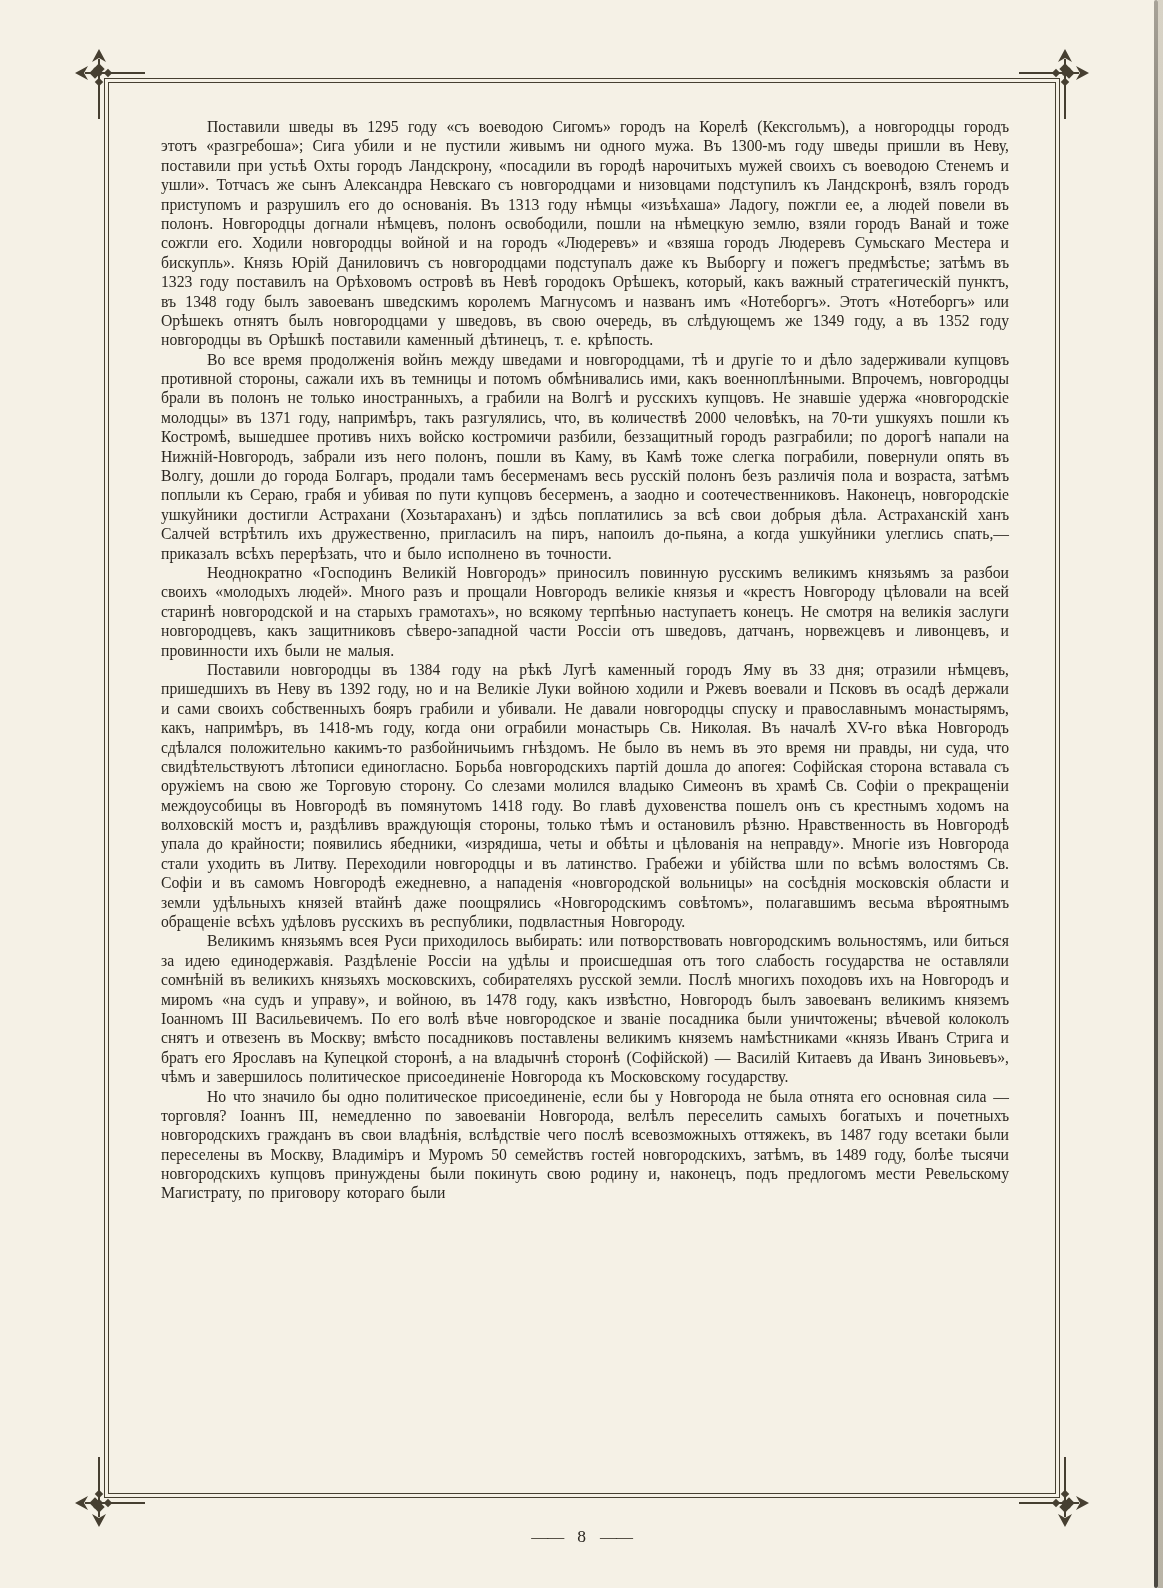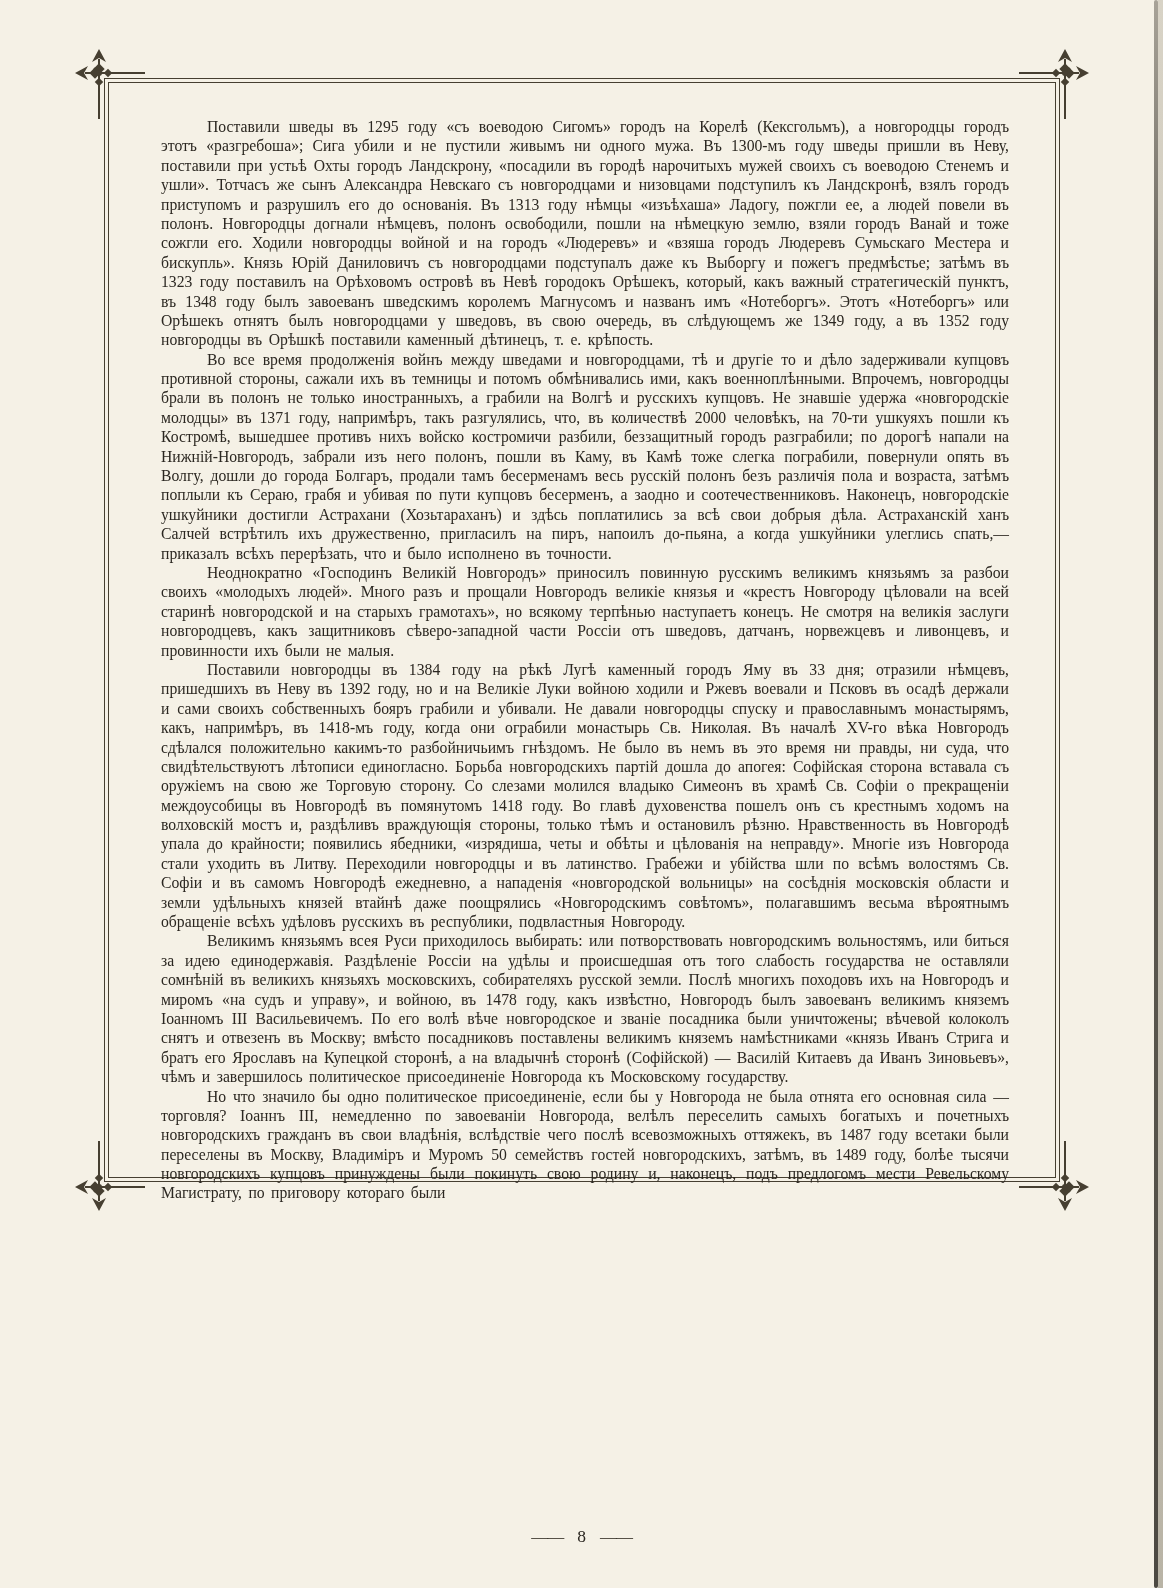--- a/index.html
+++ b/index.html
@@ -17,21 +17,21 @@
     position:absolute;top:0;right:5px;width:4px;height:100%;
     background:linear-gradient(to bottom,#9a958a,#4a463e 20%,#3a372f 70%,#2e2b25);
     opacity:.85;border-radius:2px;
   }
   .scan-edge2{
     position:absolute;top:0;right:0;width:5px;height:100%;
     background:linear-gradient(to bottom,#d8d3c6,#b9b4a6);
   }
   
   .frame{
-    position:absolute;top:78px;left:104px;width:956px;height:1104px;
+    position:absolute;top:78px;left:104px;width:956px;height:1420px;
     border:1.7px solid #463f31;
     box-sizing:border-box;
   }
   .frame::before{
     content:"";position:absolute;inset:3px;border:1px solid #463f31;pointer-events:none;
   }
   .corner{position:absolute;width:72px;height:72px;color:#463f31;}
   .corner.tl{top:-30px;left:-30px;}
   .corner.tr{top:-30px;right:-30px;transform:scaleX(-1);}
   .corner.bl{bottom:-30px;left:-30px;transform:scaleY(-1);}

